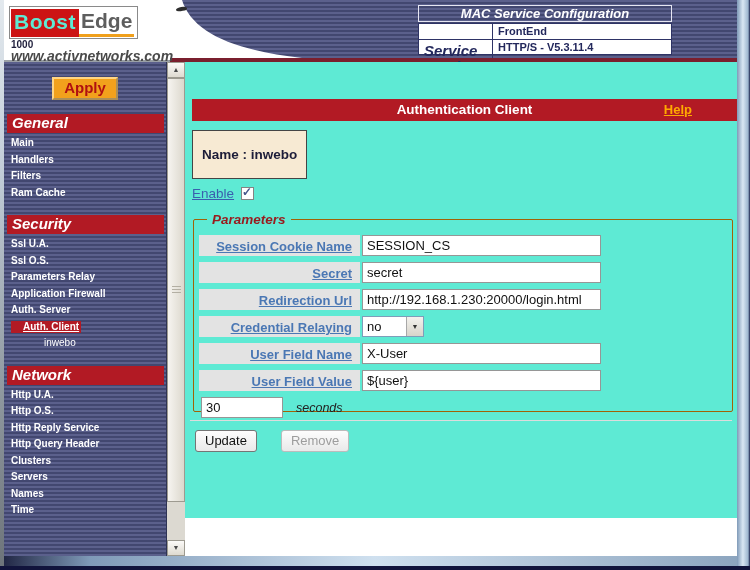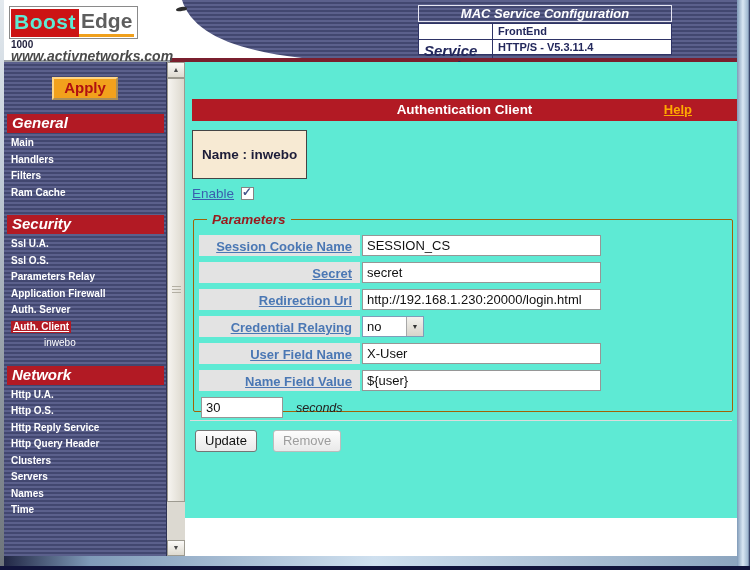--- a/index.html
+++ b/index.html
@@ -46,21 +46,21 @@
   
   .sidebar { position:absolute; left:4px; top:62px; width:163px; height:494px; z-index:5; overflow:hidden;
     border-right:1px solid #2e3355; }
   .sb-title { color:#fff; font-weight:bold; font-size:15px; padding:16px 0 0 8px; letter-spacing:0.2px; }
   .apply-btn { display:block; margin:15px auto 0 auto; width:66px; background:#f2a11c; color:#b01010;
     font-weight:bold; font-size:15px; text-align:center; border:2px outset #ffd584; padding:0 0 2px 0; cursor:pointer; }
   .menu-section-bar { margin:14px 2px 2px 3px; background:#b21a24; color:#fff; font-style:italic; font-weight:bold;
     font-size:15px; padding:0 0 2px 5px; }
   .menu-item { color:#fff; font-weight:bold; font-size:10px; line-height:16.5px; padding-left:7px; cursor:pointer; white-space:nowrap; }
   .menu-item.child { padding-left:40px; font-weight:normal; }
-  .menu-item .active-label { background:#b21a24; text-decoration:underline; padding:0 2px 1px 2px; }
+  .menu-item .active-label { background:#b21a24; text-decoration:underline; padding:0 2px 1px 12px; }
 
   
   .sb-scroll { position:absolute; left:167px; top:62px; width:18px; height:494px; background:#dcd9d1; z-index:6; }
   .sb-btn { position:absolute; left:0; width:18px; height:16px; background:linear-gradient(180deg,#fbfaf8,#dedad0);
     border:1px solid #9d9a90; color:#4a4a4a; font-size:7px; text-align:center; line-height:14px; cursor:pointer; }
   .sb-btn.up { top:0; }
   .sb-btn.down { bottom:0; }
   .sb-thumb { position:absolute; left:0; top:16px; width:18px; height:424px; background:linear-gradient(90deg,#f6f4f0,#dcd8cd);
     border:1px solid #9d9a90; cursor:pointer; }
   .sb-grip { position:absolute; left:4px; top:50%; width:9px; height:7px; margin-top:-4px;
@@ -89,21 +89,21 @@
     padding:1px 4px; color:#111; margin-left:2px; }
   .param-input.w-text { width:239px; }
   .param-input.w-short { width:82px; }
   .fake-select { display:flex; width:62px; height:21px; border:1px solid #7f9db9; background:#fff; margin-left:2px; cursor:pointer; }
   .fake-select .val { flex:1; font-size:13px; padding:2px 0 0 4px; color:#111; }
   .fake-select .arrow { width:17px; background:linear-gradient(180deg,#f4f2ee,#d8d4ca); border-left:1px solid #a8a8a8;
     color:#333; font-size:7px; text-align:center; line-height:19px; }
   .param-suffix { font-style:italic; font-size:12.5px; color:#222; margin-left:13px; }
 
   .main hr { position:absolute; left:5px; top:358px; width:542px; border:none; border-top:1px solid #dcdcdc; }
-  .btn-row { position:absolute; left:10px; top:368px; display:flex; gap:16px; }
+  .btn-row { position:absolute; left:10px; top:368px; display:flex; gap:24px; }
   .form-btn { font-family:"Liberation Sans",sans-serif; font-size:13px; padding:2px 9px 3px 9px;
     background:linear-gradient(180deg,#fdfdfd,#e9e9e9); border:1px solid #757575; border-radius:3px; color:#111; cursor:pointer; }
   .form-btn.disabled { color:#9d9d9d; border-color:#bcbcbc; cursor:default; }
 </style>
 </head>
 <body>
 
 <div class="window">
 
   <div class="logo-frame">
@@ -202,21 +202,21 @@
             <div class="fake-select">
               <span class="val">no</span>
               <span class="arrow">▼</span>
             </div>
           </div>
           <div class="param-row">
             <div class="param-label-cell"><a>User Field Name</a></div>
             <input class="param-input w-text" value="X-User" style="">
           </div>
           <div class="param-row">
-            <div class="param-label-cell"><a>Name Field Value</a></div>
+            <div class="param-label-cell"><a>User Field Value</a></div>
             <input class="param-input w-text" value="${user}" style="">
           </div>
           <div class="param-row">
             <input class="param-input w-short" value="30" style="">
             <span class="param-suffix">seconds</span>
           </div>
         </div>
     </fieldset>
 
     <hr>

